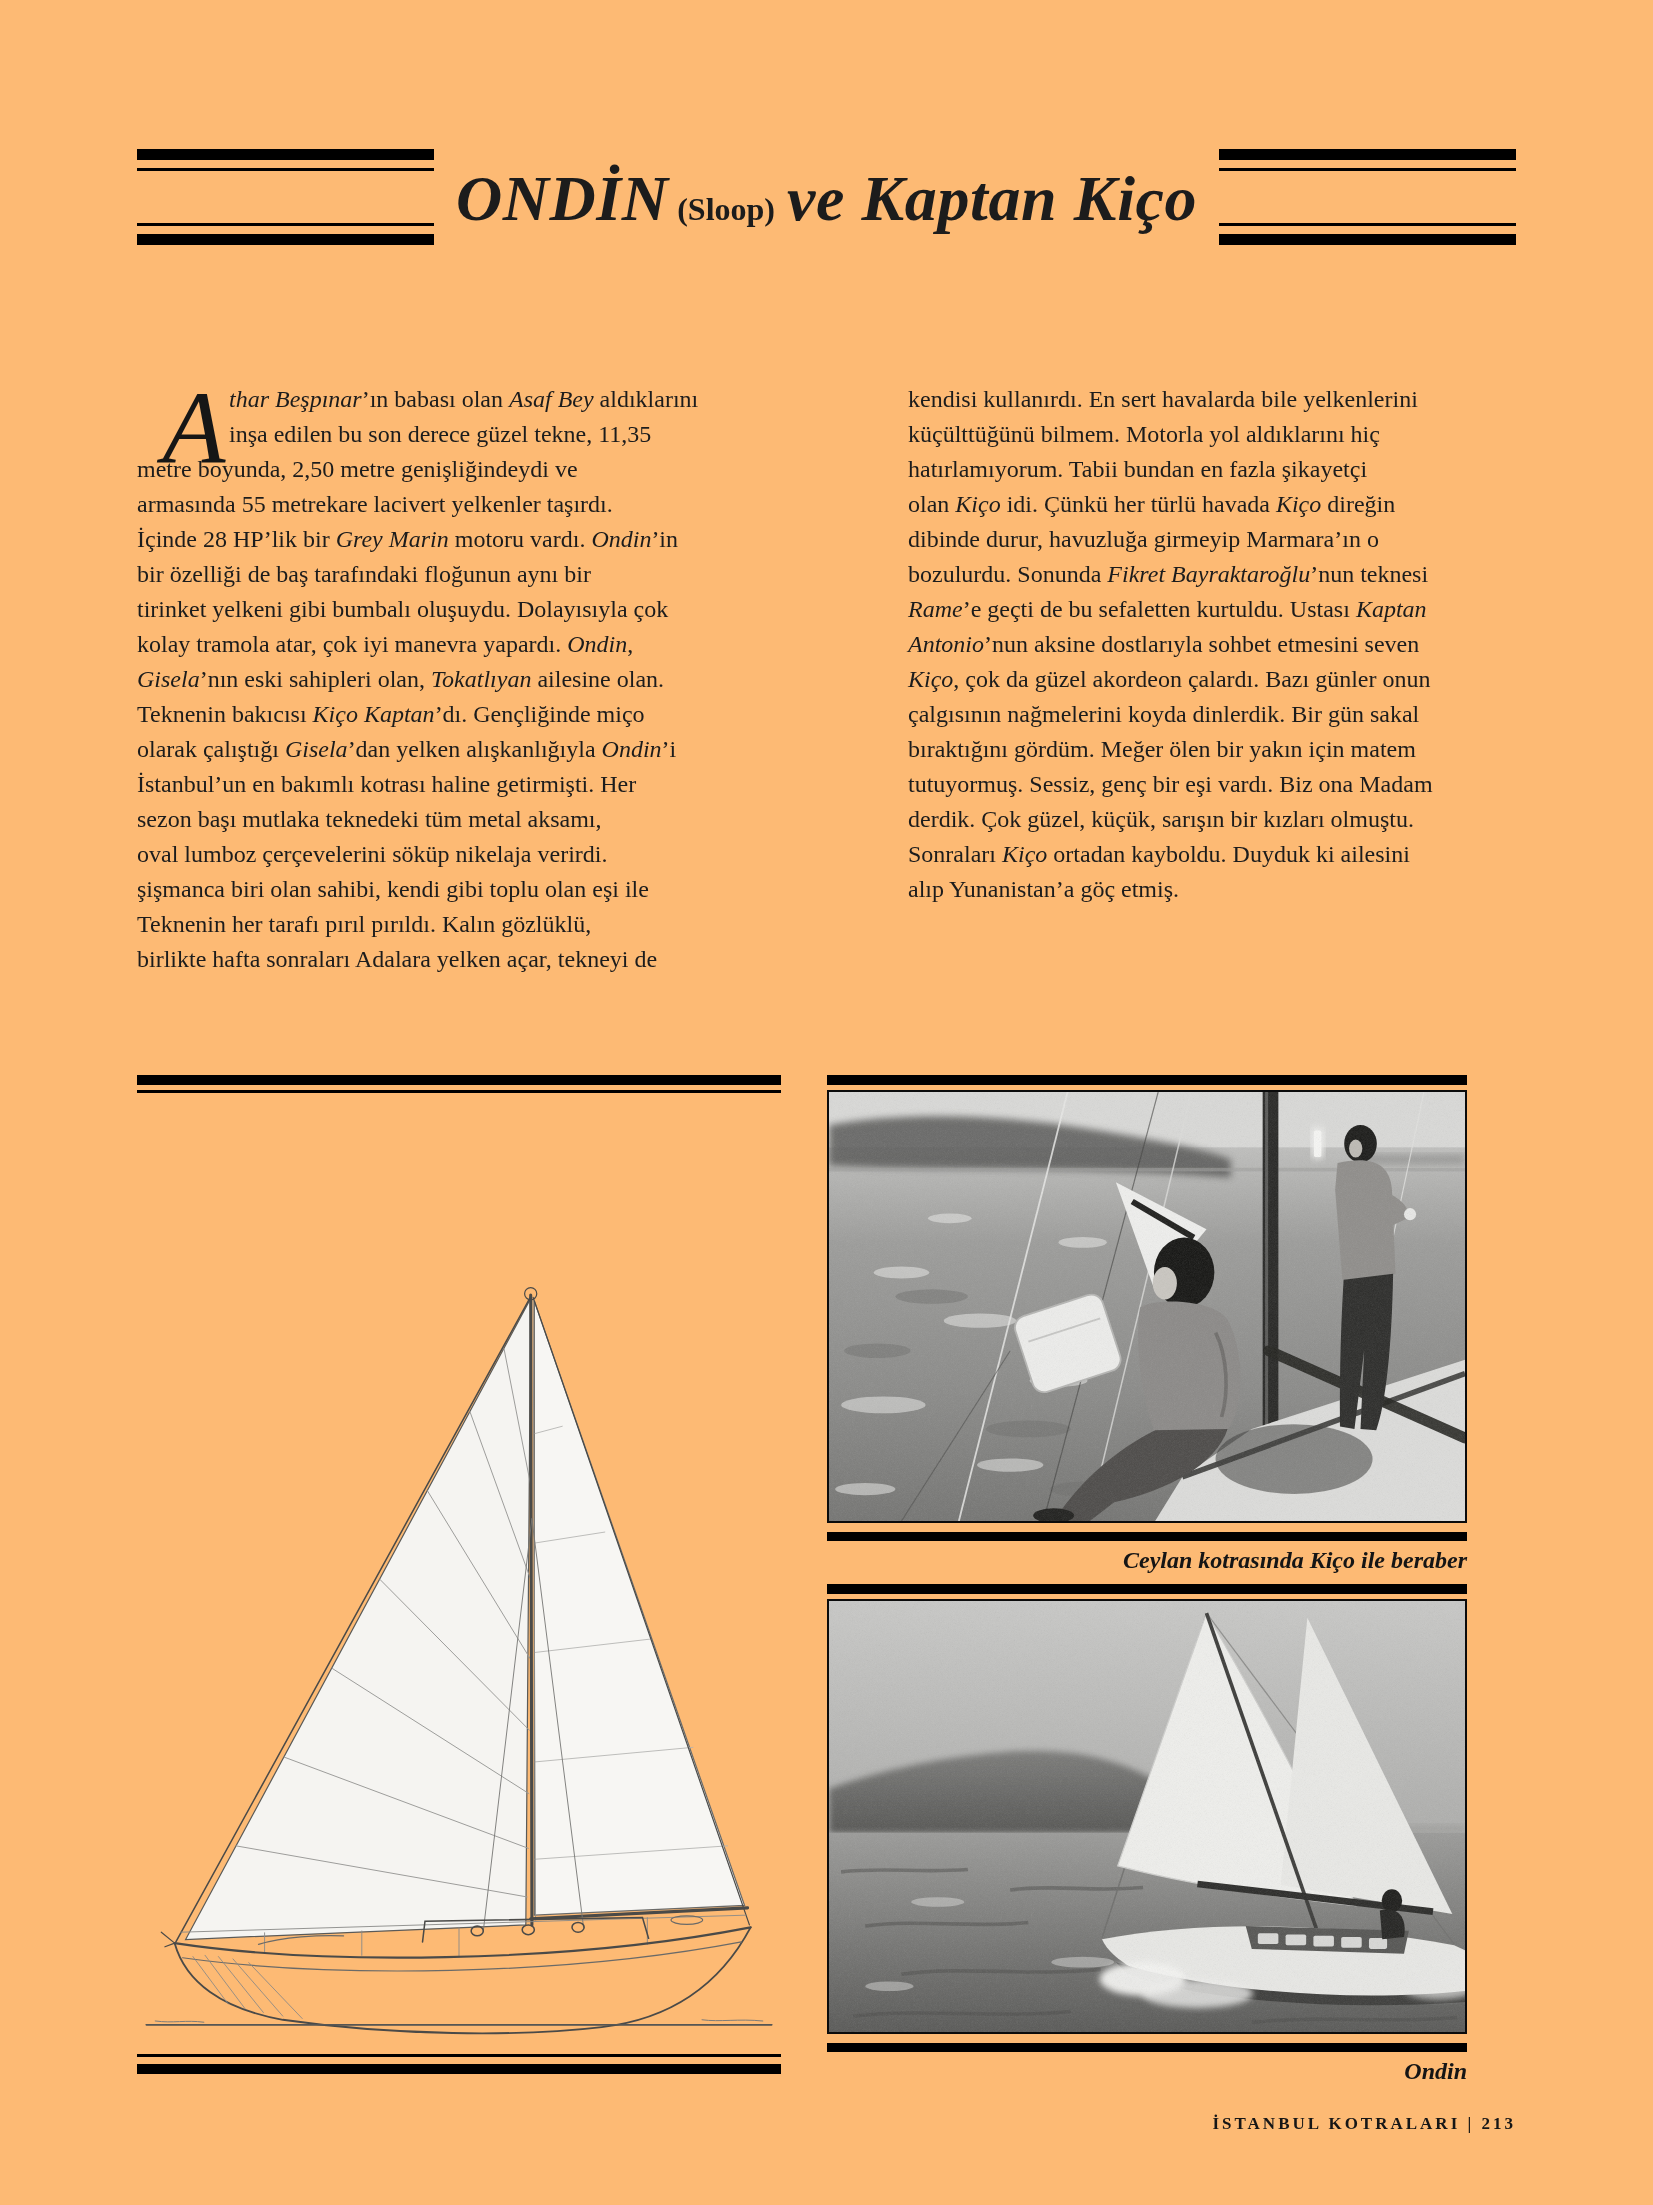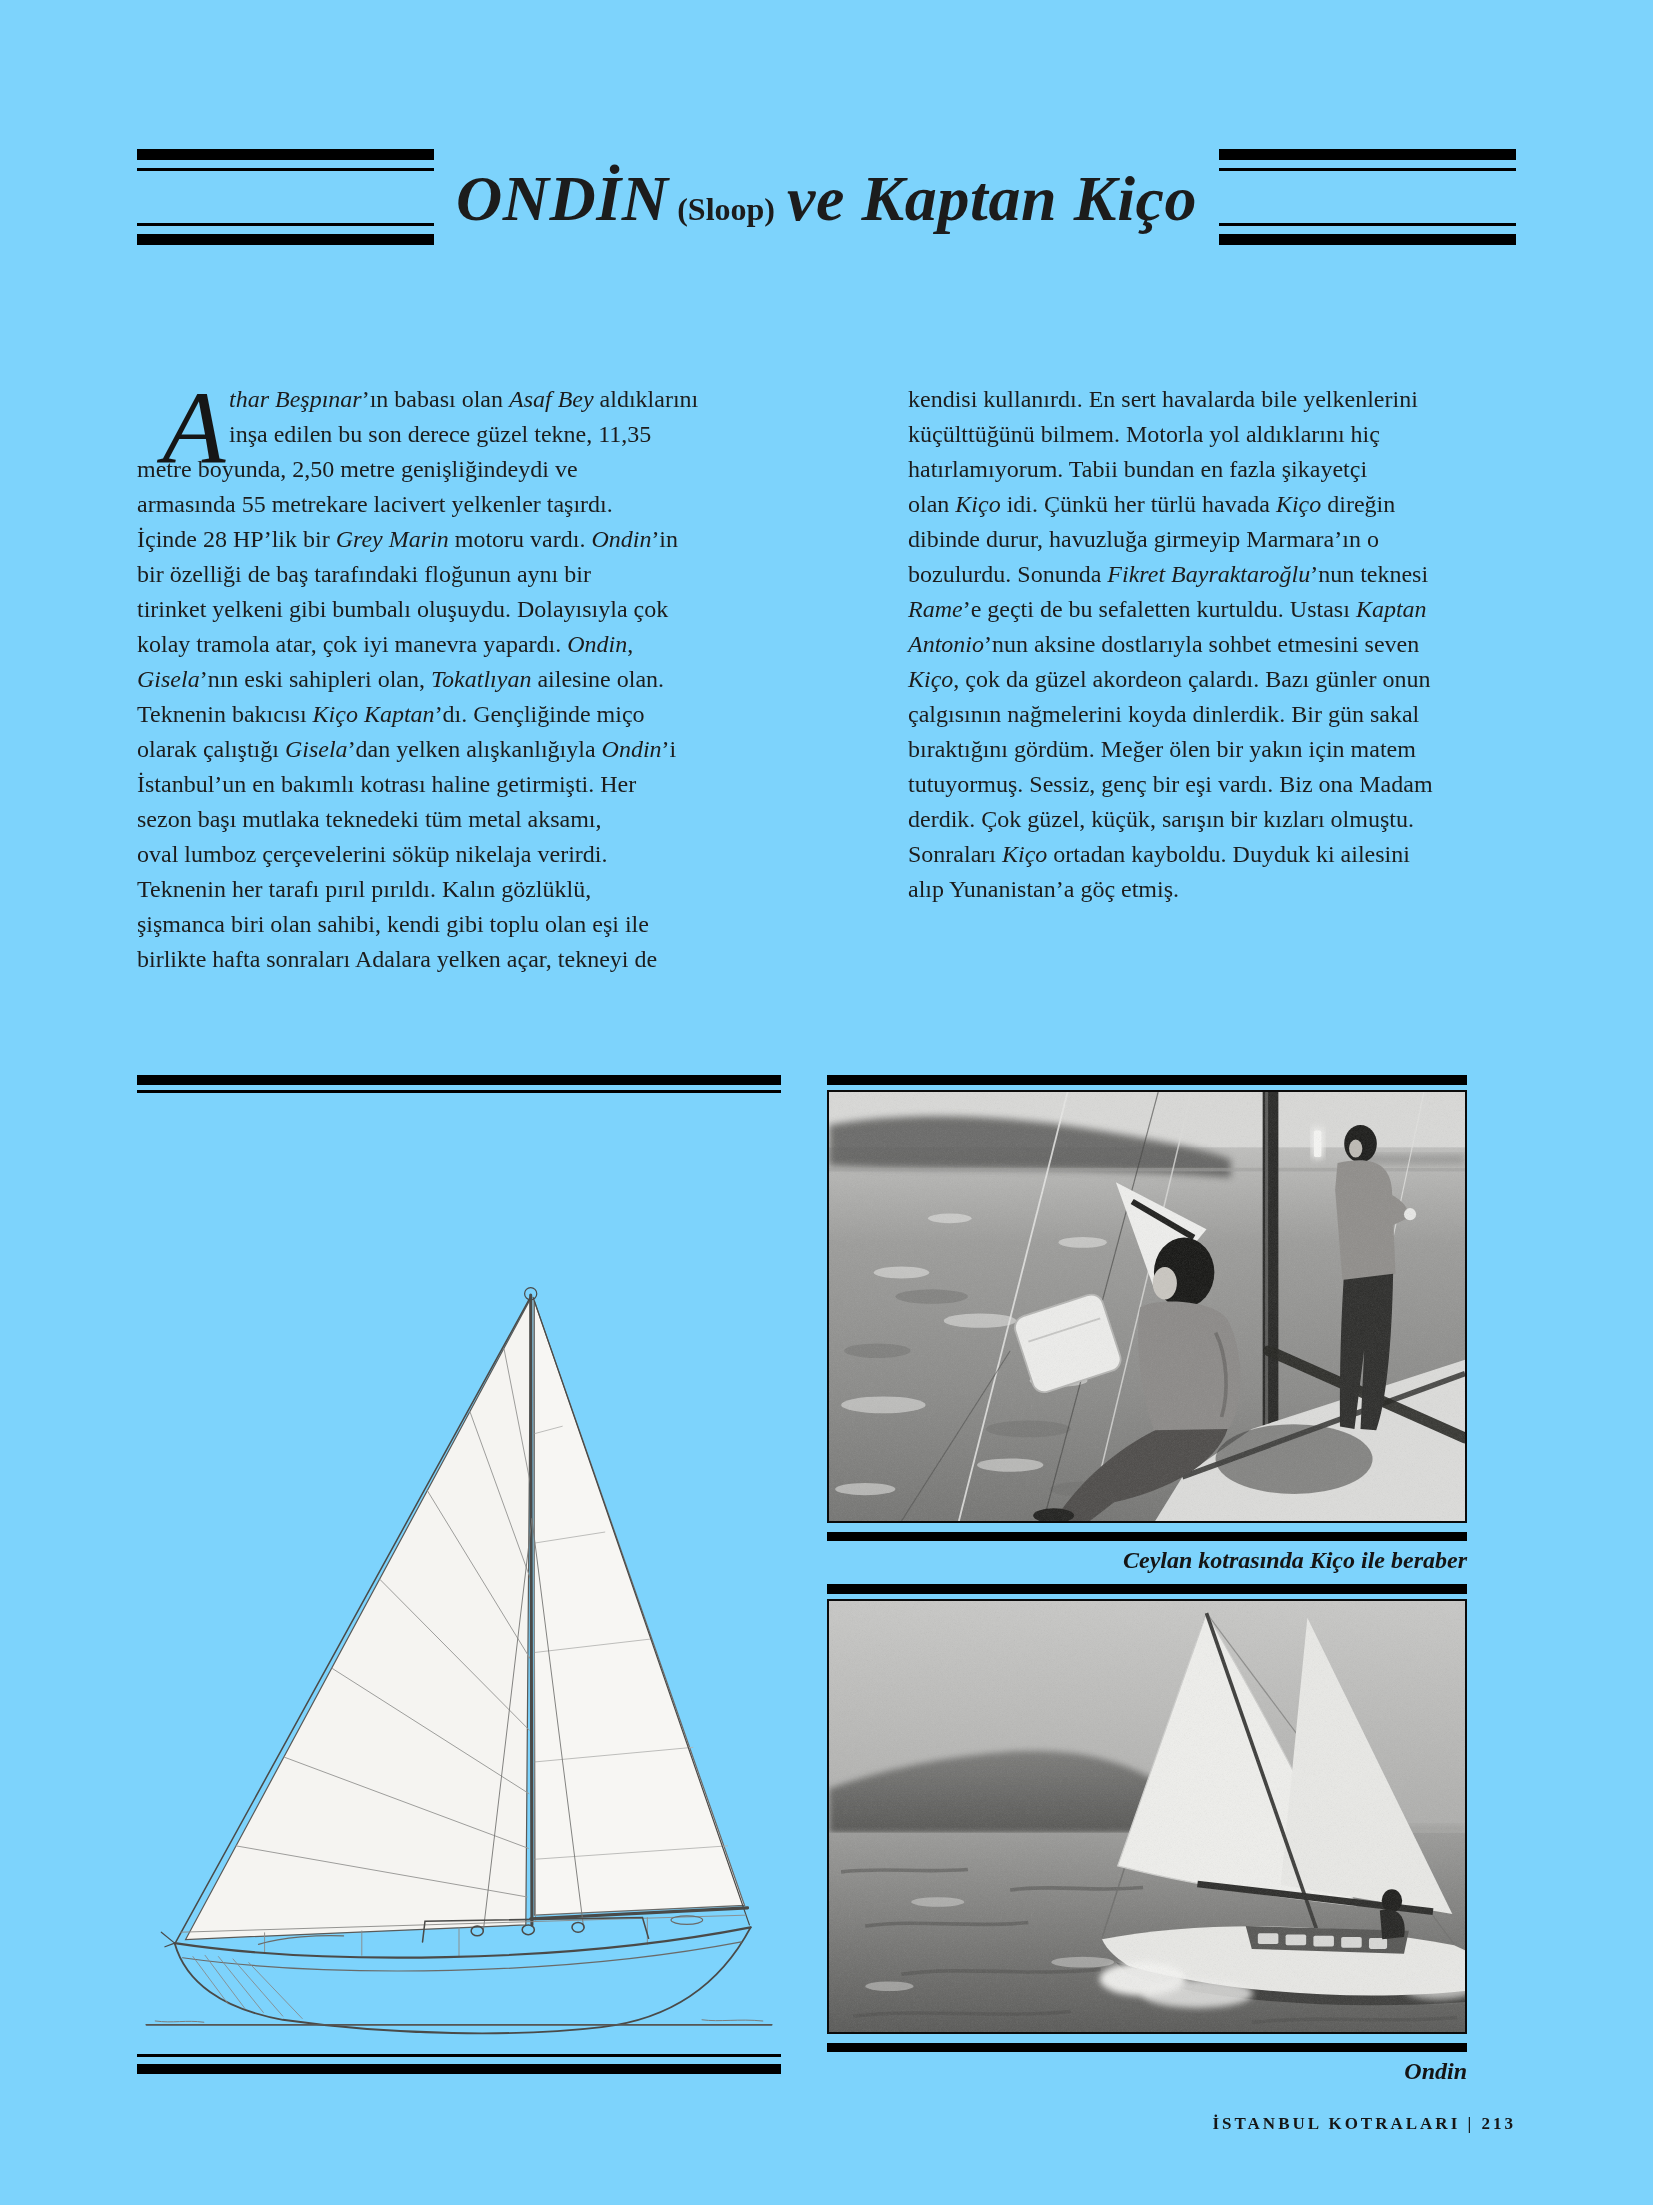--- a/index.html
+++ b/index.html
@@ -1,20 +1,20 @@
 <!DOCTYPE html>
 <html style="font-size:9.7px"><head>
 <meta charset="utf-8">
 <style>
   * { margin:0; padding:0; box-sizing:border-box; }
   html,body { background:#e8e6e1; }
   .page {
     position:relative;
     width:1653px; height:2205px;
-    background:#7dd3fc;
+    background:#fdba74;
     font-family:"Liberation Serif","DejaVu Serif",serif;
     color:#1c1c1c;
     overflow:hidden;
   }
 
   
   .title-block {
     position:absolute; left:137px; top:149px; width:1379px; height:96px;
     display:flex; align-items:stretch;
   }
@@ -105,22 +105,22 @@
       <div class="line"><span>İçinde 28 HP’lik bir </span><span class="it">Grey Marin</span><span> motoru vardı. </span><span class="it">Ondin</span><span>’in</span></div>
       <div class="line"><span>bir özelliği de baş tarafındaki floğunun aynı bir</span></div>
       <div class="line"><span>tirinket yelkeni gibi bumbalı oluşuydu. Dolayısıyla çok</span></div>
       <div class="line"><span>kolay tramola atar, çok iyi manevra yapardı. </span><span class="it">Ondin</span><span>,</span></div>
       <div class="line"><span class="it">Gisela</span><span>’nın eski sahipleri olan, </span><span class="it">Tokatlıyan</span><span> ailesine olan.</span></div>
       <div class="line"><span>Teknenin bakıcısı </span><span class="it">Kiço Kaptan</span><span>’dı. Gençliğinde miço</span></div>
       <div class="line"><span>olarak çalıştığı </span><span class="it">Gisela</span><span>’dan yelken alışkanlığıyla </span><span class="it">Ondin</span><span>’i</span></div>
       <div class="line"><span>İstanbul’un en bakımlı kotrası haline getirmişti. Her</span></div>
       <div class="line"><span>sezon başı mutlaka teknedeki tüm metal aksamı,</span></div>
       <div class="line"><span>oval lumboz çerçevelerini söküp nikelaja verirdi.</span></div>
+      <div class="line"><span>şişmanca biri olan sahibi, kendi gibi toplu olan eşi ile</span></div>
       <div class="line"><span>Teknenin her tarafı pırıl pırıldı. Kalın gözlüklü,</span></div>
-      <div class="line"><span>şişmanca biri olan sahibi, kendi gibi toplu olan eşi ile</span></div>
       <div class="line"><span>birlikte hafta sonraları Adalara yelken açar, tekneyi de</span></div>
     </div>
 
   <div class="body-col col-right">
       <div class="line"><span>kendisi kullanırdı. En sert havalarda bile yelkenlerini</span></div>
       <div class="line"><span>küçülttüğünü bilmem. Motorla yol aldıklarını hiç</span></div>
       <div class="line"><span>hatırlamıyorum. Tabii bundan en fazla şikayetçi</span></div>
       <div class="line"><span>olan </span><span class="it">Kiço</span><span> idi. Çünkü her türlü havada </span><span class="it">Kiço</span><span> direğin</span></div>
       <div class="line"><span>dibinde durur, havuzluğa girmeyip Marmara’ın o</span></div>
       <div class="line"><span>bozulurdu. Sonunda </span><span class="it">Fikret Bayraktaroğlu</span><span>’nun teknesi</span></div>

